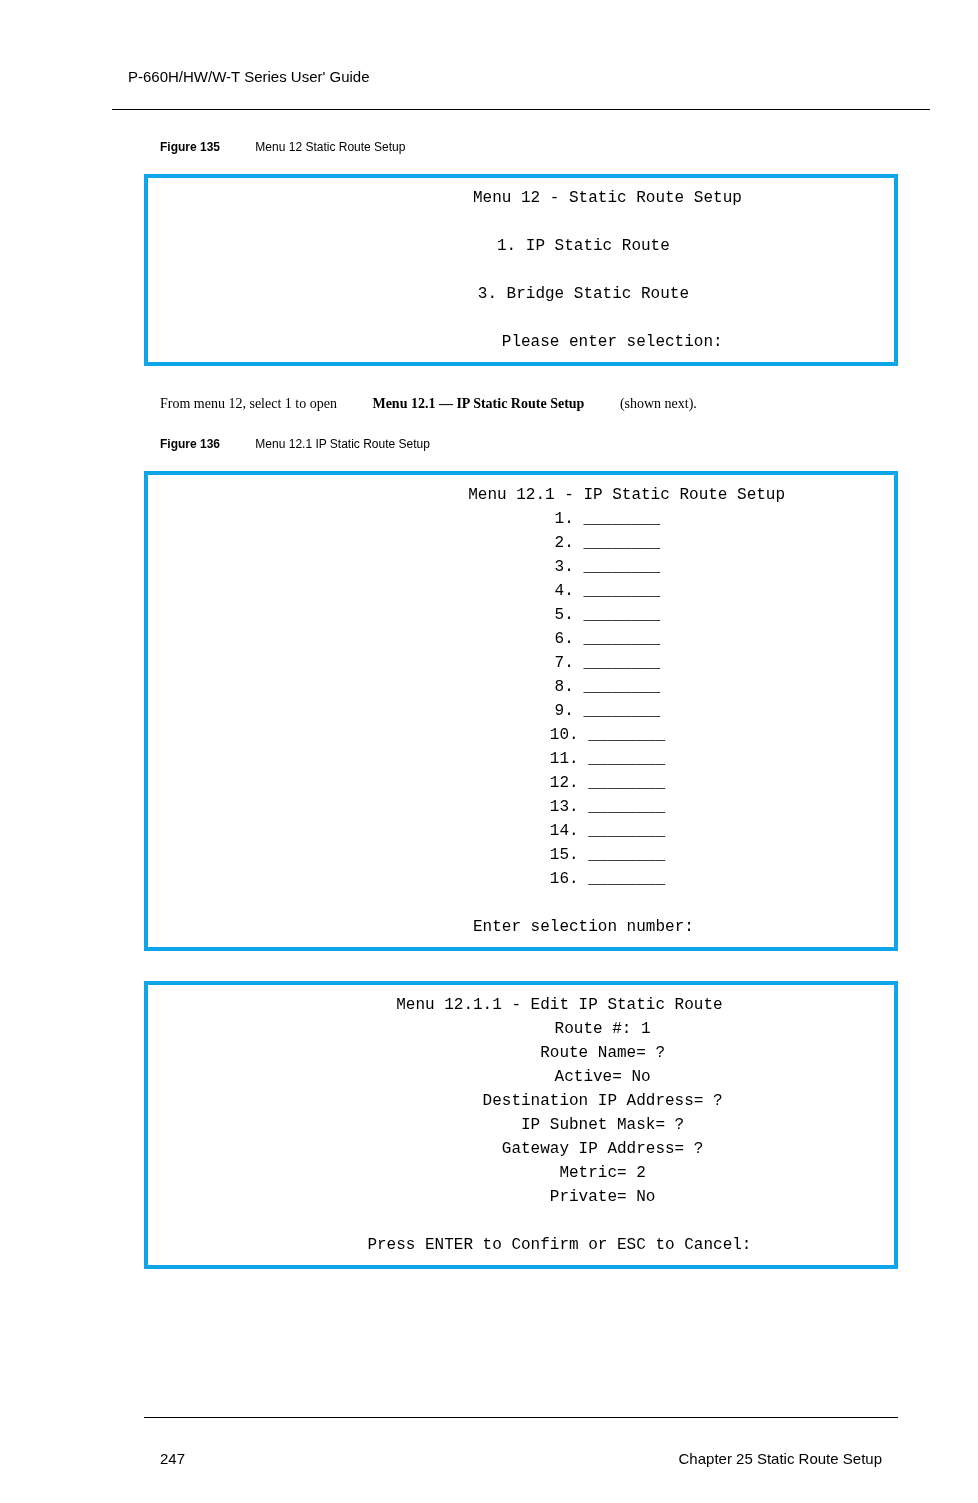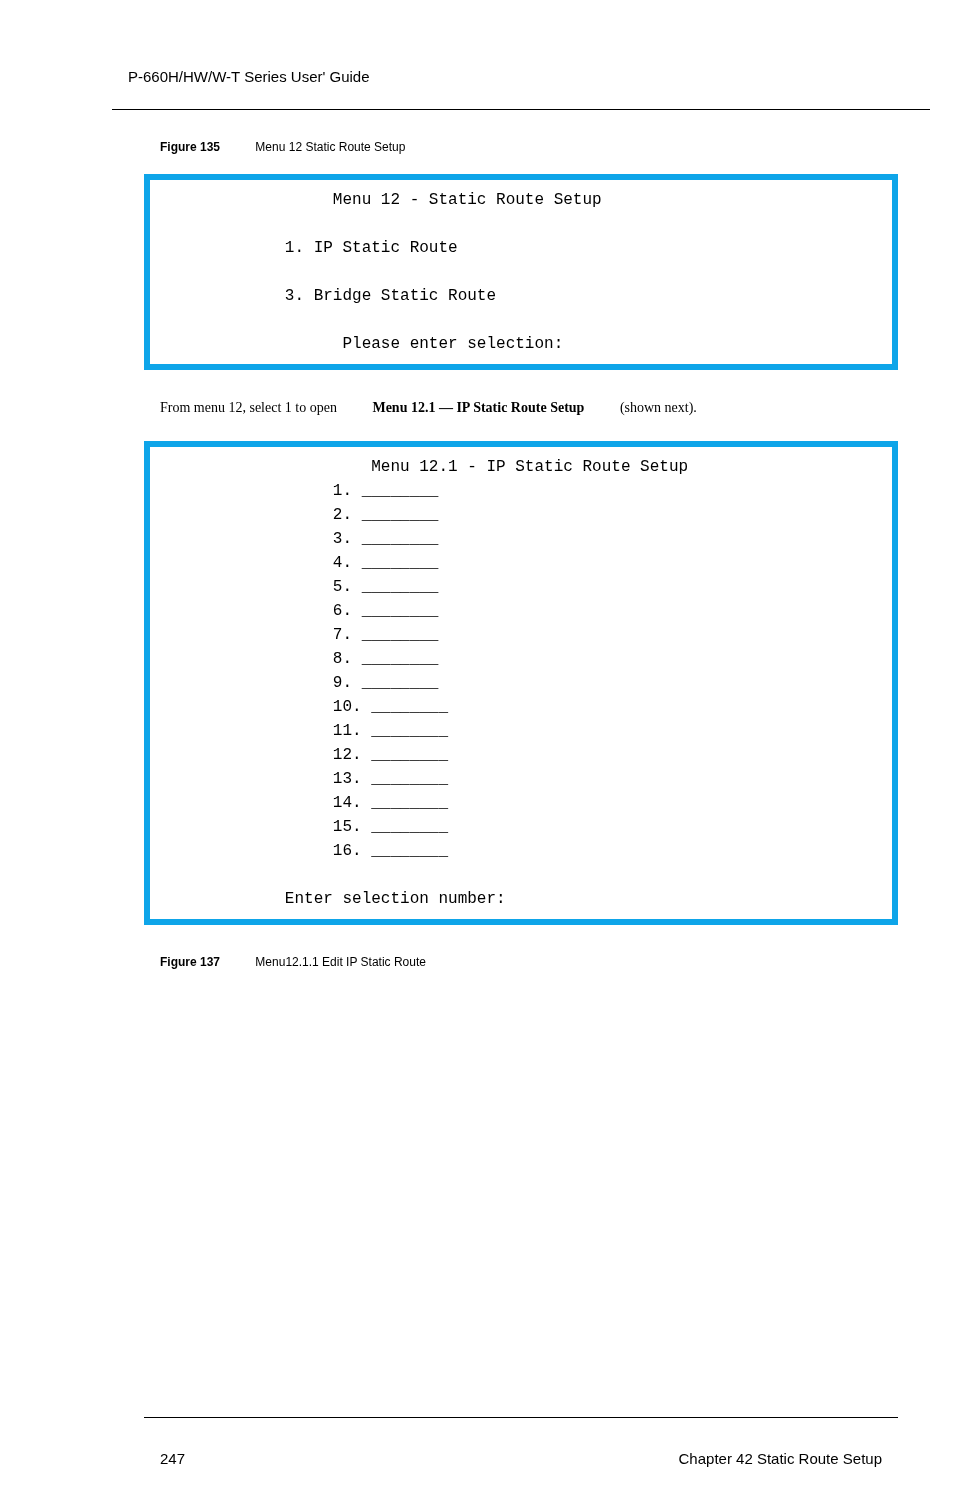--- a/index.html
+++ b/index.html
@@ -27,27 +27,28 @@
       padding: 0 80px;
     }
     .figure-label {
       font-size: 12px;
       margin-bottom: 20px;
     }
     .figure-label .bold {
       font-weight: bold;
     }
     .code-box {
-      border: 6px solid #0ea5e9;
+      border: 4px solid #0ea5e9;
       font-family: "Courier New", Courier, monospace;
       font-size: 16px;
       padding: 8px 10px;
       line-height: 1.5;
       white-space: pre;
       margin-bottom: 30px;
+      text-align: center;
     }
     .body-text {
       font-family: Georgia, 'Times New Roman', Times, serif;
       font-size: 14px;
       margin-bottom: 25px;
     }
     .body-text .bold {
       font-weight: bold;
     }
     .footer {
@@ -83,20 +84,23 @@
              1. IP Static Route
 
              3. Bridge Static Route
 
                    Please enter selection:</div>
 
   <div class="body-text">
     <span>From menu 12, select 1 to open </span><span class="bold">Menu 12.1 — IP Static Route Setup</span><span> (shown next).</span>
   </div>
 
+  <div class="figure-label">
+    <span class="bold">Figure 136</span><span>   Menu 12.1 IP Static Route Setup</span>
+  </div>
   <div class="code-box">                      Menu 12.1 - IP Static Route Setup
                   1. ________
                   2. ________
                   3. ________
                   4. ________
                   5. ________
                   6. ________
                   7. ________
                   8. ________
                   9. ________
@@ -104,25 +108,33 @@
                   11. ________
                   12. ________
                   13. ________
                   14. ________
                   15. ________
                   16. ________
 
              Enter selection number:</div>
 
 
-  <div class="figure-label">
-    <span class="bold">Figure 137</span><span>   Menu12.1.1 Edit IP Static Route</span>
-  </div>
+  <div class="code-box">        Menu 12.1.1 - Edit IP Static Route
+                 Route #: 1
+                 Route Name= ?
+                 Active= No
+                 Destination IP Address= ?
+                 IP Subnet Mask= ?
+                 Gateway IP Address= ?
+                 Metric= 2
+                 Private= No
+
+        Press ENTER to Confirm or ESC to Cancel:</div>
 
 </div>
 
 <div class="footer">
   <div class="footer-divider"></div>
   <div class="footer-content">
     <span>247</span>
-    <span>Chapter 42 Static Route Setup</span>
+    <span>Chapter 25 Static Route Setup</span>
   </div>
 </div>
 
 </body></html>

